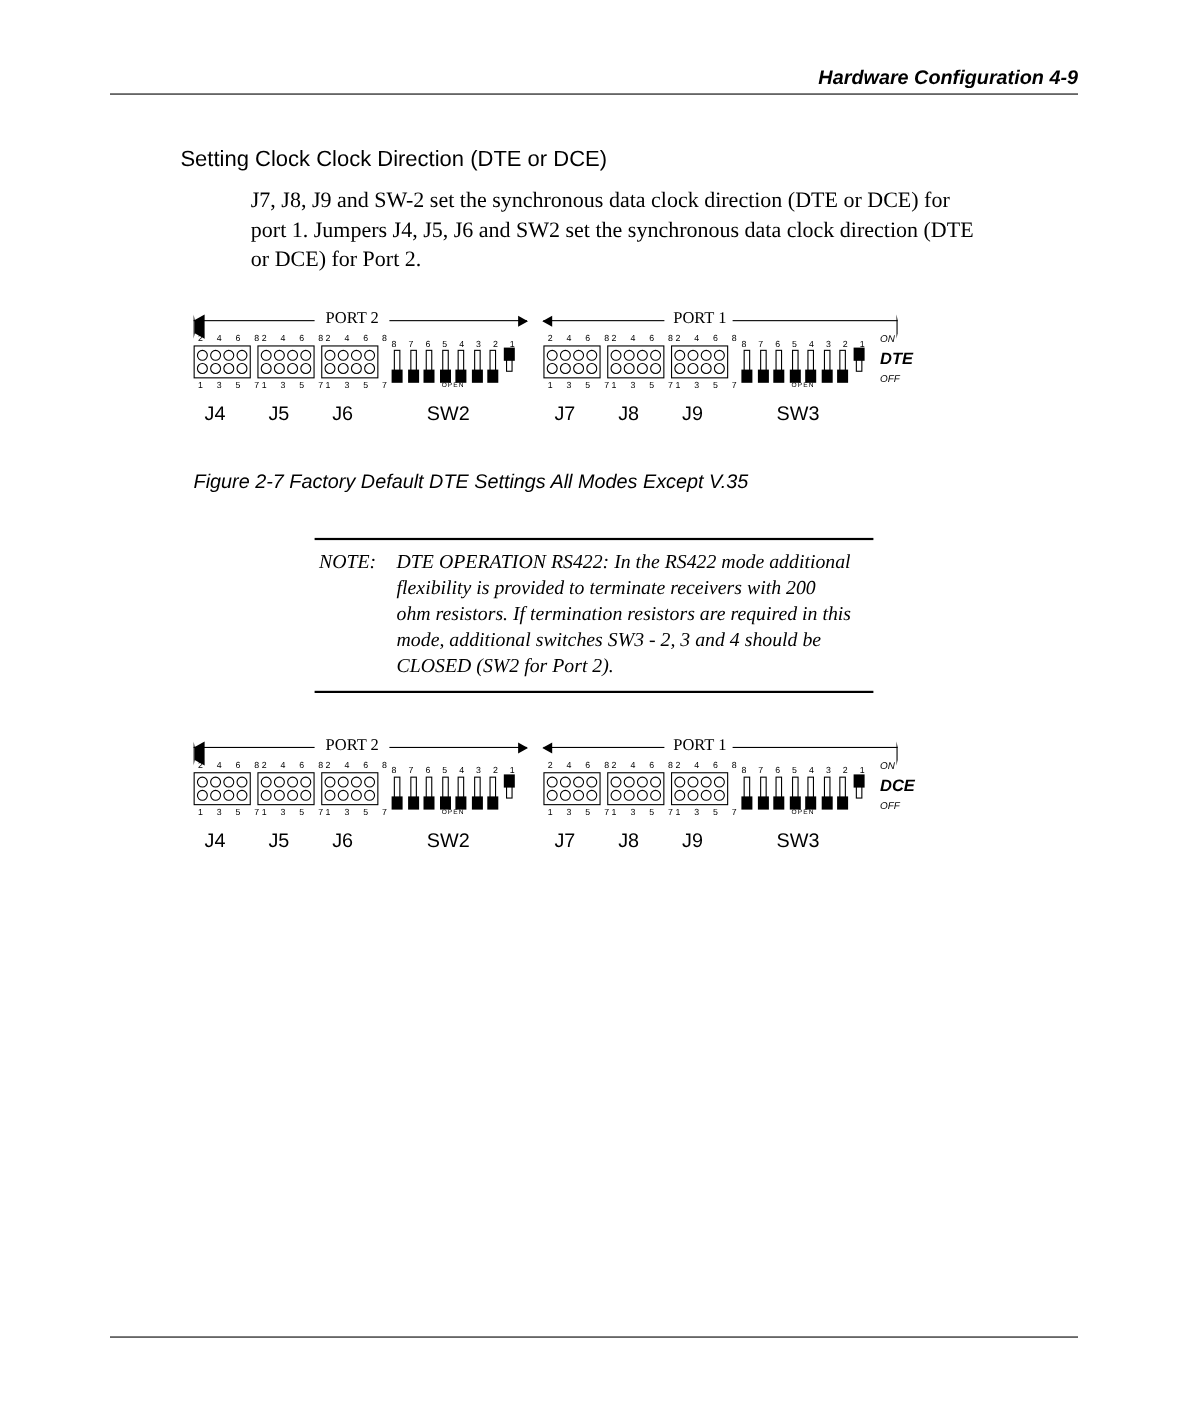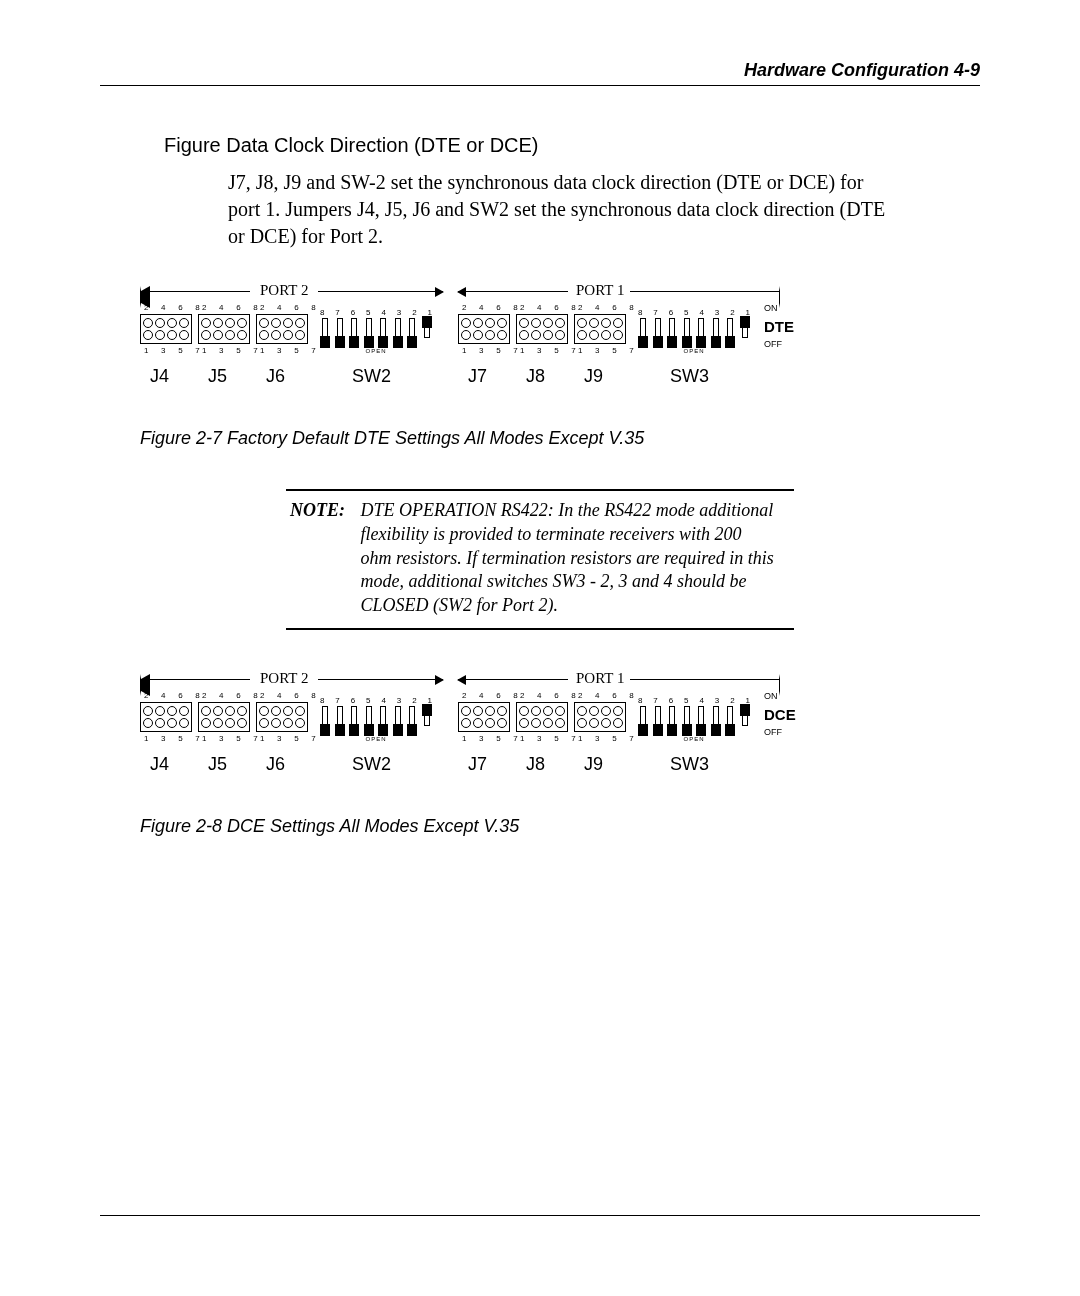--- a/index.html
+++ b/index.html
@@ -32,41 +32,41 @@
     font-size: 20px;
     margin: 0 0 12px 64px;
   }
   .body-para {
     margin: 0 0 28px 128px;
     line-height: 1.35;
     font-size: 20px;
     max-width: 660px;
   }
   .figure-wrap {
-    margin: 0 0 8px 40px;
+    margin: 0 0 8px 76px;
   }
   .fig-caption {
     font-family: Arial, Helvetica, sans-serif;
     font-style: italic;
     font-size: 18px;
     text-align: left;
     margin: 20px 0 40px 0;
   }
   .note-box {
     width: 500px;
     margin: 0 auto 36px auto;
     border-top: 2.5px solid #000;
     border-bottom: 2.5px solid #000;
     padding: 8px 4px 10px 4px;
     font-size: 18px;
     font-style: italic;
     line-height: 1.32;
   }
   .note-box .note-label {
-    font-weight: bold;
+    font-weight: normal;
     font-style: italic;
     display: inline-block;
     width: 66px;
     vertical-align: top;
   }
   .note-box .note-text {
     display: inline-block;
     width: 414px;
     vertical-align: top;
   }
@@ -204,34 +204,35 @@
     position: absolute; top: 40px; left: 0; right: 0; text-align: center;
     font-size: 6px; font-family: Arial, sans-serif; letter-spacing: 1px;
   }
 
   .side-labels {
     position: absolute;
     top: 26px;
     font-family: Arial, Helvetica, sans-serif;
     font-size: 9px;
     line-height: 1;
+    font-style: italic;
   }
   .side-big {
     font-weight: bold;
     font-size: 15px;
     margin: 6px 0;
   }
 </style>
 </head>
 <body>
 
 <div class="page">
   <div class="running-head">Hardware Configuration   4-9</div>
 
-  <div class="section-title">Figure Data Clock Direction (DTE or DCE)</div>
+  <div class="section-title">Setting Clock Clock Direction (DTE or DCE)</div>
   <p class="body-para">J7, J8, J9 and SW-2 set the synchronous data clock direction (DTE or DCE) for port 1.  Jumpers J4, J5, J6 and SW2 set the synchronous data clock direction (DTE or DCE) for Port 2.</p>
 
   <div class="figure-wrap">
     <div class="diagram">
 
       <div class="arrow-line cap-left arrow-left" style="left:0;width:110px;"></div>
       <span class="port-label" style="left:120px;">PORT 2</span>
       <div class="arrow-line arrow-right" style="left:178px;width:125px;"></div>
 
       <div class="arrow-line arrow-left" style="left:318px;width:110px;"></div>
@@ -625,18 +626,17 @@
         <div class="open-label">OPEN</div>
       </div>
       <div class="jumper-hdr" style="left:530px;">SW3</div>
 
       <div class="side-labels" style="left:624px;">
         <div>ON</div>
         <div class="side-big">DCE</div>
         <div>OFF</div>
       </div>
     </div>
-    <div class="fig-caption">Figure 2-8 DCE Settings All Modes Except V.35</div>
   </div>
 
 
   <div class="footer-rule"></div>
 </div>
 
 </body></html>

